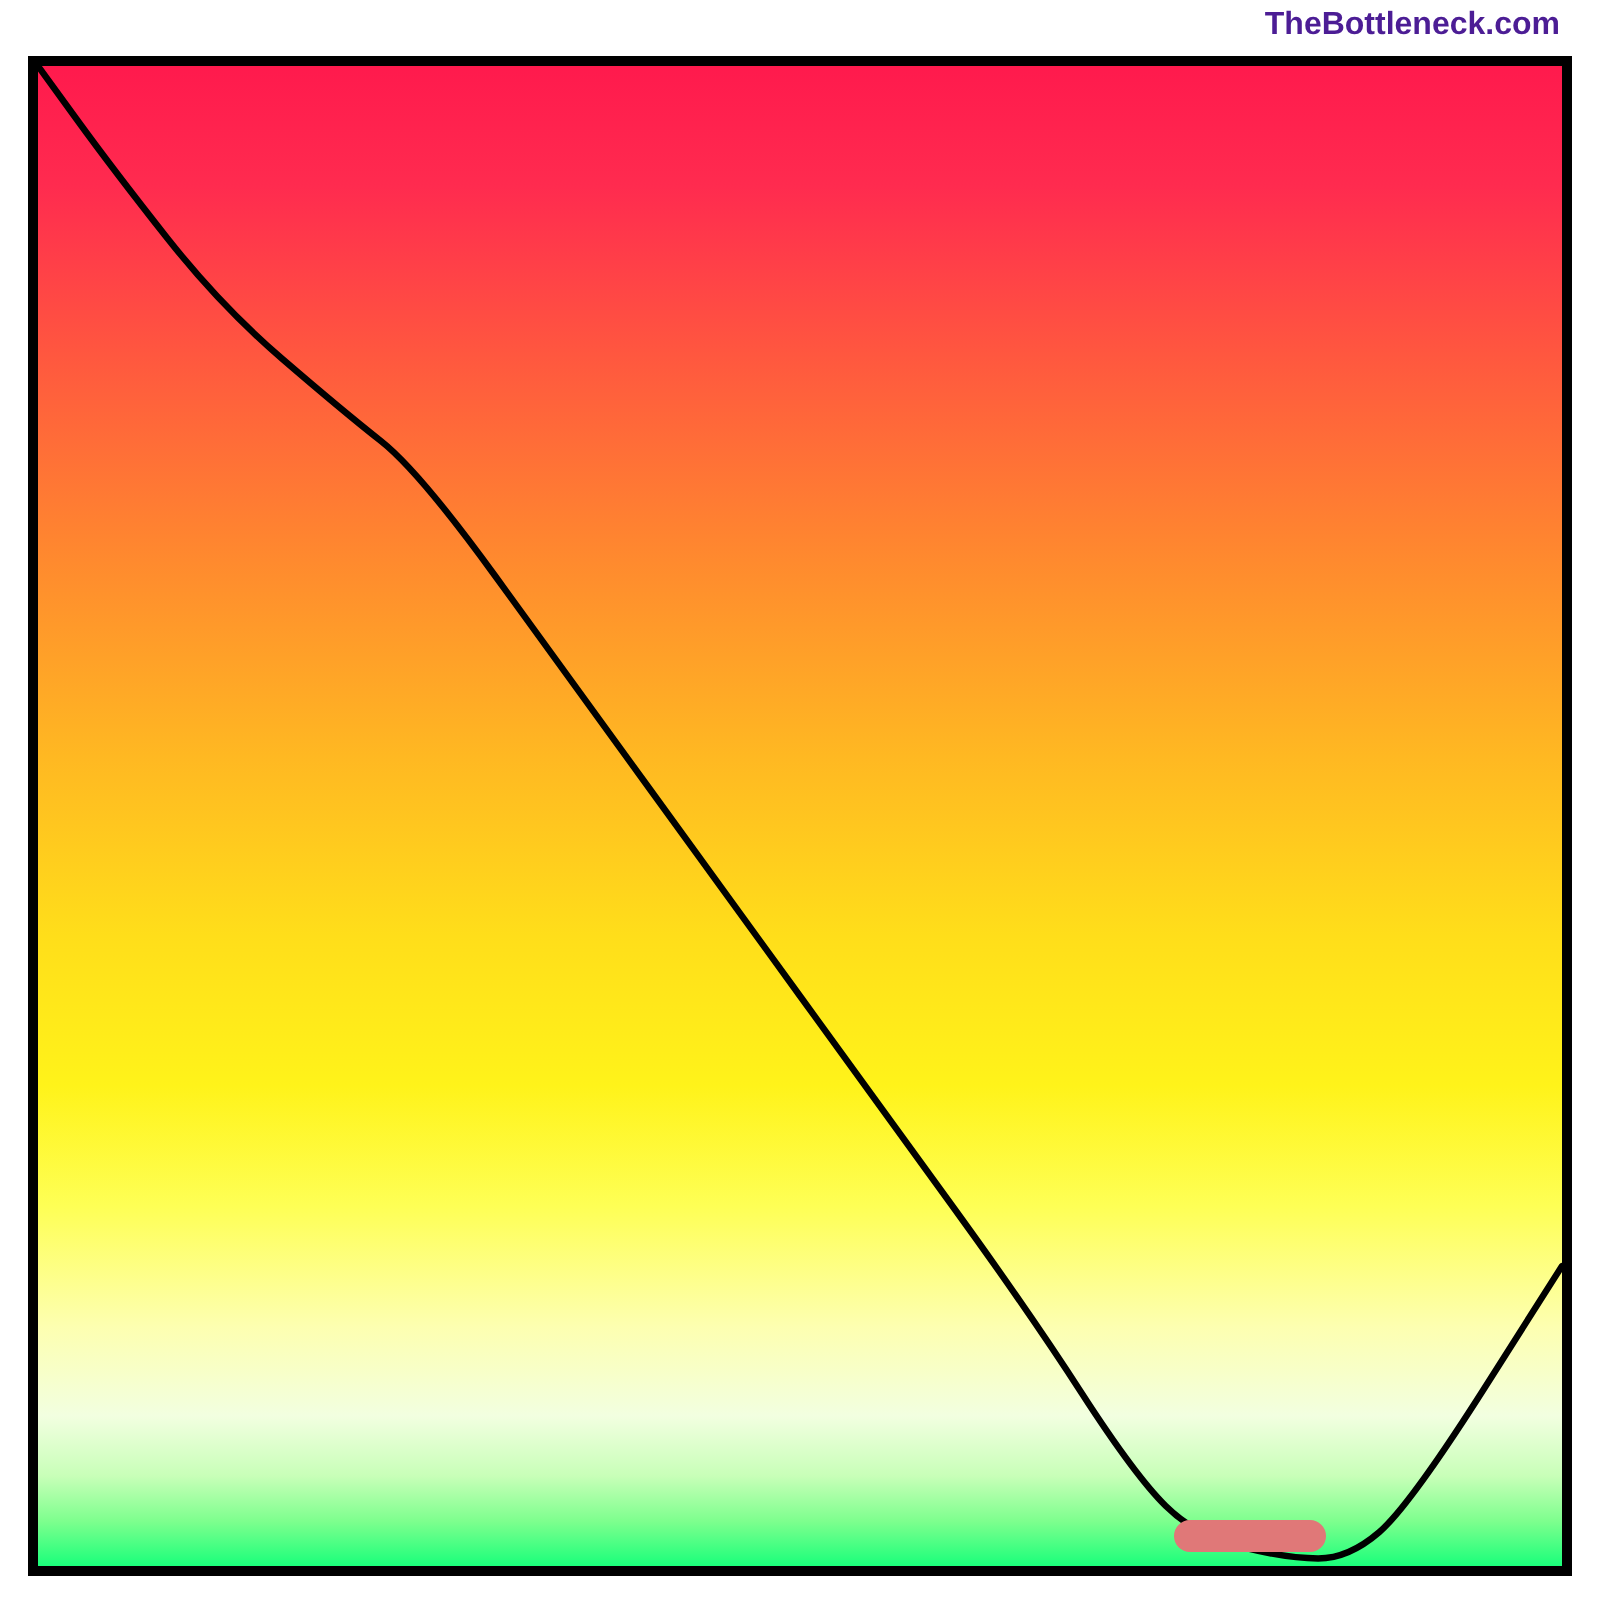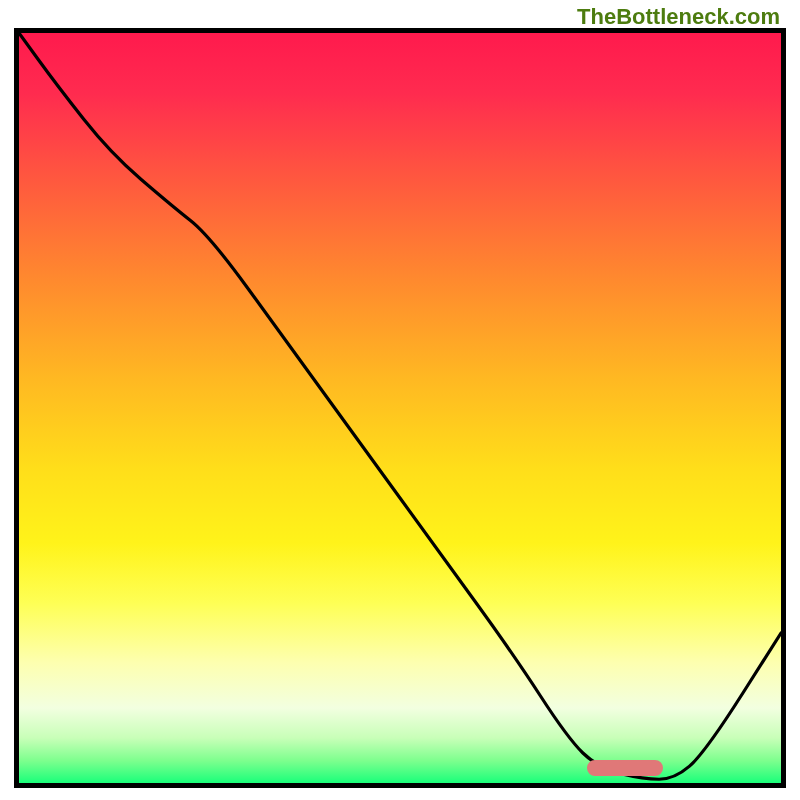--- a/index.html
+++ b/index.html
@@ -7,23 +7,23 @@
     width: 800px;
     height: 800px;
     background: #ffffff;
     position: relative;
     font-family: Arial, sans-serif;
   }
   .watermark {
     position: absolute;
     top: 4px;
     right: 20px;
-    font-size: 22px;
+    font-size: 16px;
     font-weight: bold;
-    color: #4d7c0f;
+    color: #4c1d95;
     z-index: 10;
   }
   .chart-frame {
     position: absolute;
     top: 28px;
     left: 14px;
     width: 772px;
     height: 760px;
     border: 5px solid #000000;
     overflow: hidden;

